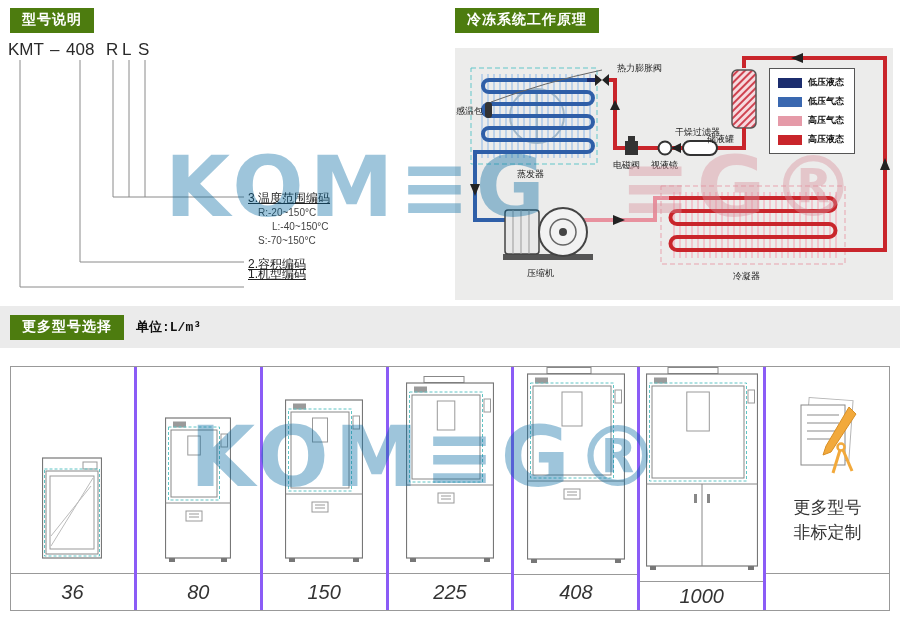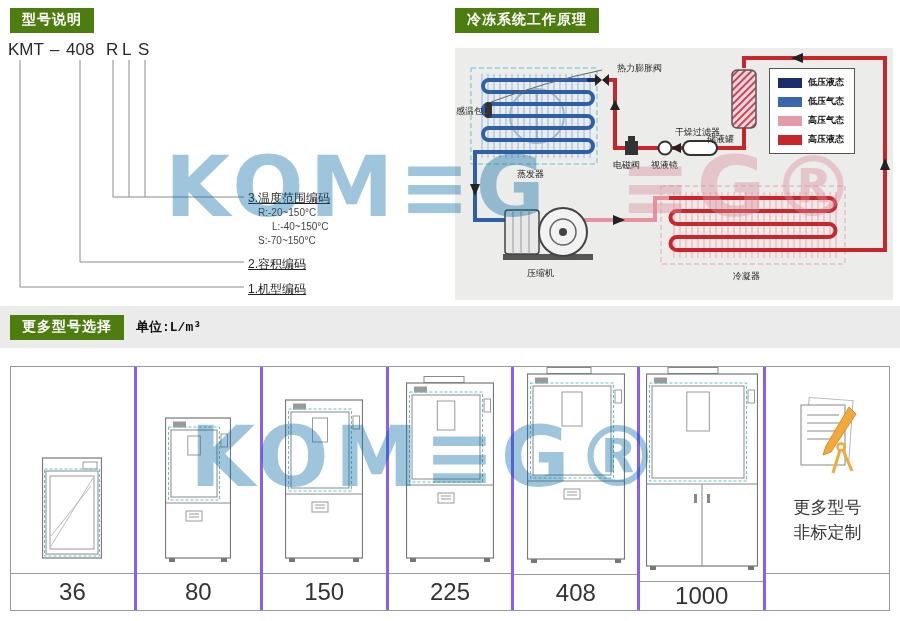--- a/index.html
+++ b/index.html
@@ -37,21 +37,21 @@
   .unit { font-size:13px; font-weight:bold; color:#111;font-family:Liberation Mono, monospace; }
 
   
   .models-grid { position:absolute; left:10px; top:366px; width:880px; height:245px;
                  border:1px solid #999; display:flex; background:transparent; }
   .model-col { flex:1 1 0; display:flex; flex-direction:column; min-width:0; }
   .model-col + .model-col { border-left:3px solid #8b5cf6; }
   .col-art { flex:1; display:flex; align-items:flex-end; justify-content:center; padding-bottom:10px; }
   .custom-art { flex-direction:column; align-items:center; justify-content:center; gap:14px; padding-bottom:0; }
   .col-num { height:37px; border-top:1px solid #999; display:flex; align-items:center; justify-content:center;
-             font-size:24px; color:#333; }
+             font-size:20px; color:#333;font-style:italic; }
   .custom-text { text-align:center; font-size:17px; color:#333; line-height:1.5; }
 
   
   .watermark { position:absolute; z-index:6; pointer-events:none; font-weight:bold; font-size:84px;
                letter-spacing:6px; color:#0369a1; opacity:.38; font-family:"DejaVu Sans",sans-serif; }
   .wm1 { left:165px; top:138px; }
   .wm2 { left:620px; top:138px; color:#d98f9b; opacity:.4; }
   .wm3 { left:190px; top:408px; }
 </style>
 </head>
@@ -82,21 +82,21 @@
       <polyline points="129,60 129,197"></polyline>
       <polyline points="145,60 145,197"></polyline>
     </g>
   </svg>
 
   <div class="code-label" style="left:248px;top:190px">3.温度范围编码</div>
   <div class="code-sub" style="left:258px;top:207px">R:-20~150°C</div>
   <div class="code-sub" style="left:272px;top:221px">L:-40~150°C</div>
   <div class="code-sub" style="left:258px;top:235px">S:-70~150°C</div>
   <div class="code-label" style="left:248px;top:256px">2.容积编码</div>
-  <div class="code-label" style="left:248px;top:281px">1.机型编码</div>
+  <div class="code-label" style="left:248px;top:266px">1.机型编码</div>
 
   <div class="badge badge-fridge">冷冻系统工作原理</div>
 
   <div class="diagram">
     <svg width="438" height="252" viewBox="0 0 438 252">
       <defs>
         <pattern id="finsB" width="6" height="8" patternUnits="userSpaceOnUse">
             <line x1="3" y1="0" x2="3" y2="8" stroke="#bcd2ea" stroke-width="2"></line>
           </pattern>
         <pattern id="finsR" width="6" height="8" patternUnits="userSpaceOnUse">

